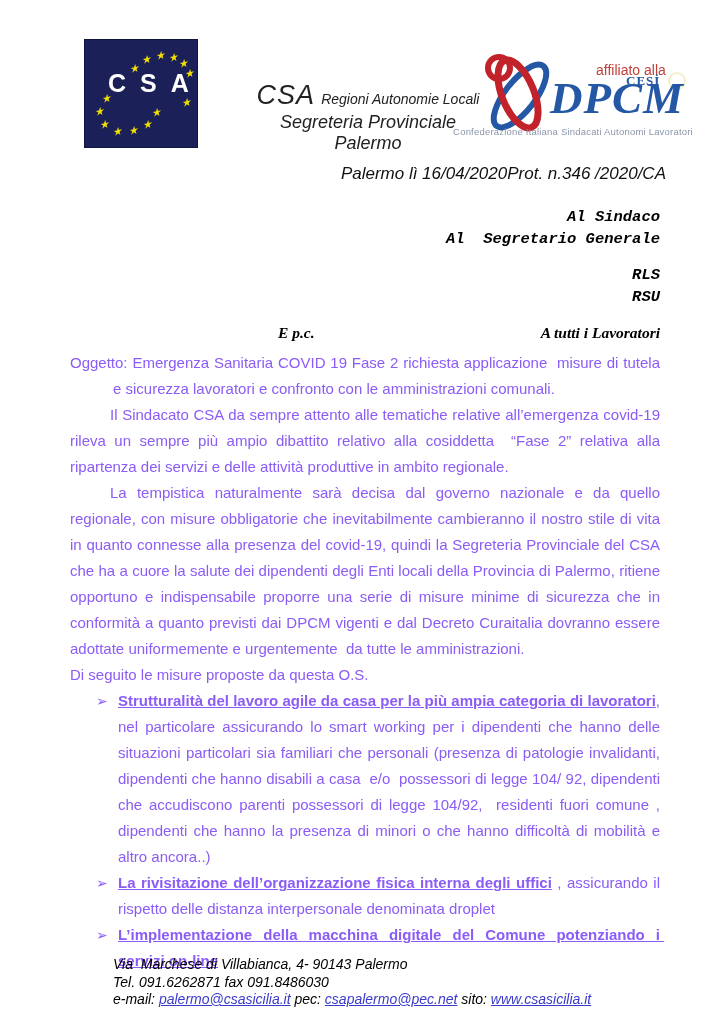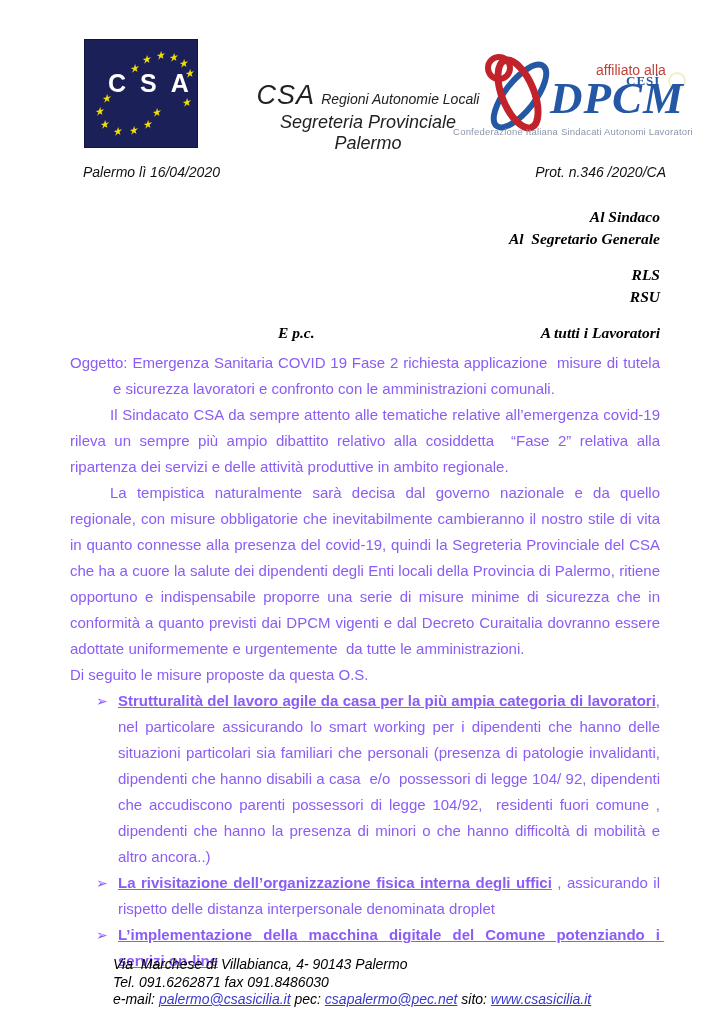--- a/index.html
+++ b/index.html
@@ -29,27 +29,27 @@
           font-family:"Liberation Serif",serif; letter-spacing:1px; }
   .cesi-ring { position:absolute; left:210px; top:22px; width:18px; height:18px; border-radius:50%;
                border:2px solid #f2efc9; }
   .cisal-word { position:absolute; left:92px; top:22px; font-family:"Liberation Serif",serif;
                 font-style:italic; font-weight:bold; font-size:45px; color:#2458a5; letter-spacing:1px; }
   .cisal-sub { position:absolute; left:-22px; top:76px; width:274px; text-align:center;
                font-size:9.5px; color:#8b96ab; letter-spacing:0.2px; }
 
   
   .meta-row { position:absolute; top:164px; left:83px; right:58px; display:flex;
-              justify-content:space-between; font-style:italic; font-size:14px; color:#111; }
+              justify-content:flex-end; font-style:italic; font-size:17px; color:#111; }
 
   
   .recipients { position:absolute; top:206px; right:64px; width:420px; text-align:right;
                 font-family:"Liberation Serif",serif; font-style:italic; font-weight:bold;
                 font-size:15.5px; line-height:22px; color:#000; }
-  .r-line { white-space:pre-wrap; }
+  .r-line { white-space:pre-wrap;font-family:Liberation Mono, monospace; }
   .rgap { height:14px; }
   .cc-row { display:flex; justify-content:space-between; margin-top:14px; }
   .cc-label { margin-left:38px; }
 
   
   .content { position:absolute; top:350px; left:70px; width:590px; font-size:15px;
              line-height:26px; text-align:justify; color:#8b5cf6; }
   .content p, .subject { white-space:pre-wrap; }
   .subject { padding-left:43px; text-indent:-43px; margin-bottom:0; }
   .indent { text-indent:40px; }

